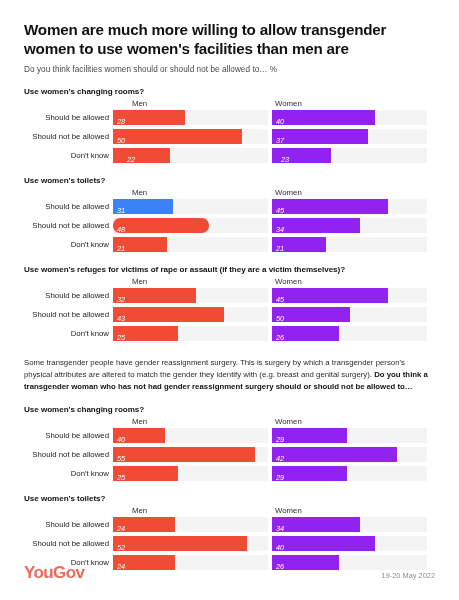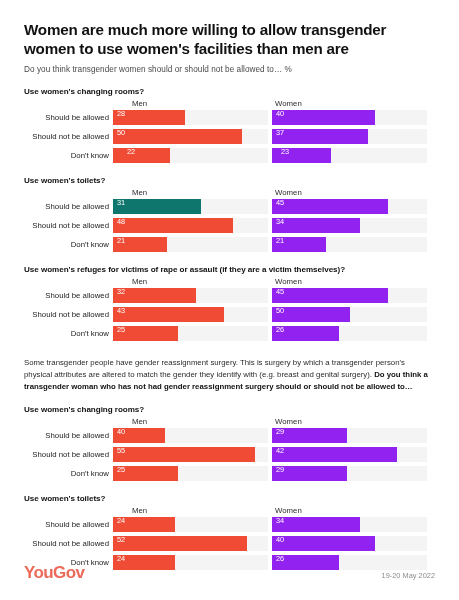--- a/index.html
+++ b/index.html
@@ -80,23 +80,24 @@
     position: relative;
     height: 15px;
     background: #f4f4f4;
     width: 155px;
     flex: none;
   }
   .track.women { margin-left: 4px; }
   .bar {
     height: 15px;
     display: flex;
-    align-items: flex-start;
+    align-items: flex-end;
     box-sizing: border-box;
     padding-left: 4px;
+    font-style: italic;
   }
   .bar-value {
     font-size: 7.4px;
     color: #ffffff;
     line-height: 1;
   }
 
   .explainer {
     margin-top: 16px;
     font-size: 7.8px;
@@ -125,21 +126,21 @@
     color: #8c8c8c;
     padding-bottom: 3px;
   }
 </style>
 </head>
 <body>
 
 <div class="page">
 
   <div class="headline">Women are much more willing to allow transgender women to use women's facilities than men are</div>
-  <div class="subhead">Do you think transgender women should or should not be allowed to… %</div>
+  <div class="subhead">Do you think facilities women should or should not be allowed to… %</div>
 
   <div id="panels-top">
       <div class="section">
         <div class="section-title">Use women's changing rooms?</div>
         <div class="col-headers">
           <div class="col-header men">Men</div>
           <div class="col-header women">Women</div>
         </div>
         <div class="rows">
           <div class="row">
@@ -186,34 +187,34 @@
       <div class="section">
         <div class="section-title">Use women's toilets?</div>
         <div class="col-headers">
           <div class="col-header men">Men</div>
           <div class="col-header women">Women</div>
         </div>
         <div class="rows">
           <div class="row">
             <div class="row-label">Should be allowed</div>
             <div class="track">
-              <div class="bar" style="width: 88px; background: #0f766e;">
+              <div class="bar" style="width: 60px; background: #3b82f6;">
                 <span class="bar-value">31</span>
               </div>
             </div>
             <div class="track women">
               <div class="bar" style="width: 116px; background: rgb(145, 34, 240);">
                 <span class="bar-value">45</span>
               </div>
             </div>
           </div>
           <div class="row">
             <div class="row-label">Should not be allowed</div>
             <div class="track">
-              <div class="bar" style="width: 120px; background: rgb(239, 75, 53);">
+              <div class="bar" style="width: 96px; background: rgb(239, 75, 53); border-radius: 7px;">
                 <span class="bar-value">48</span>
               </div>
             </div>
             <div class="track women">
               <div class="bar" style="width: 88px; background: rgb(145, 34, 240);">
                 <span class="bar-value">34</span>
               </div>
             </div>
           </div>
           <div class="row">

